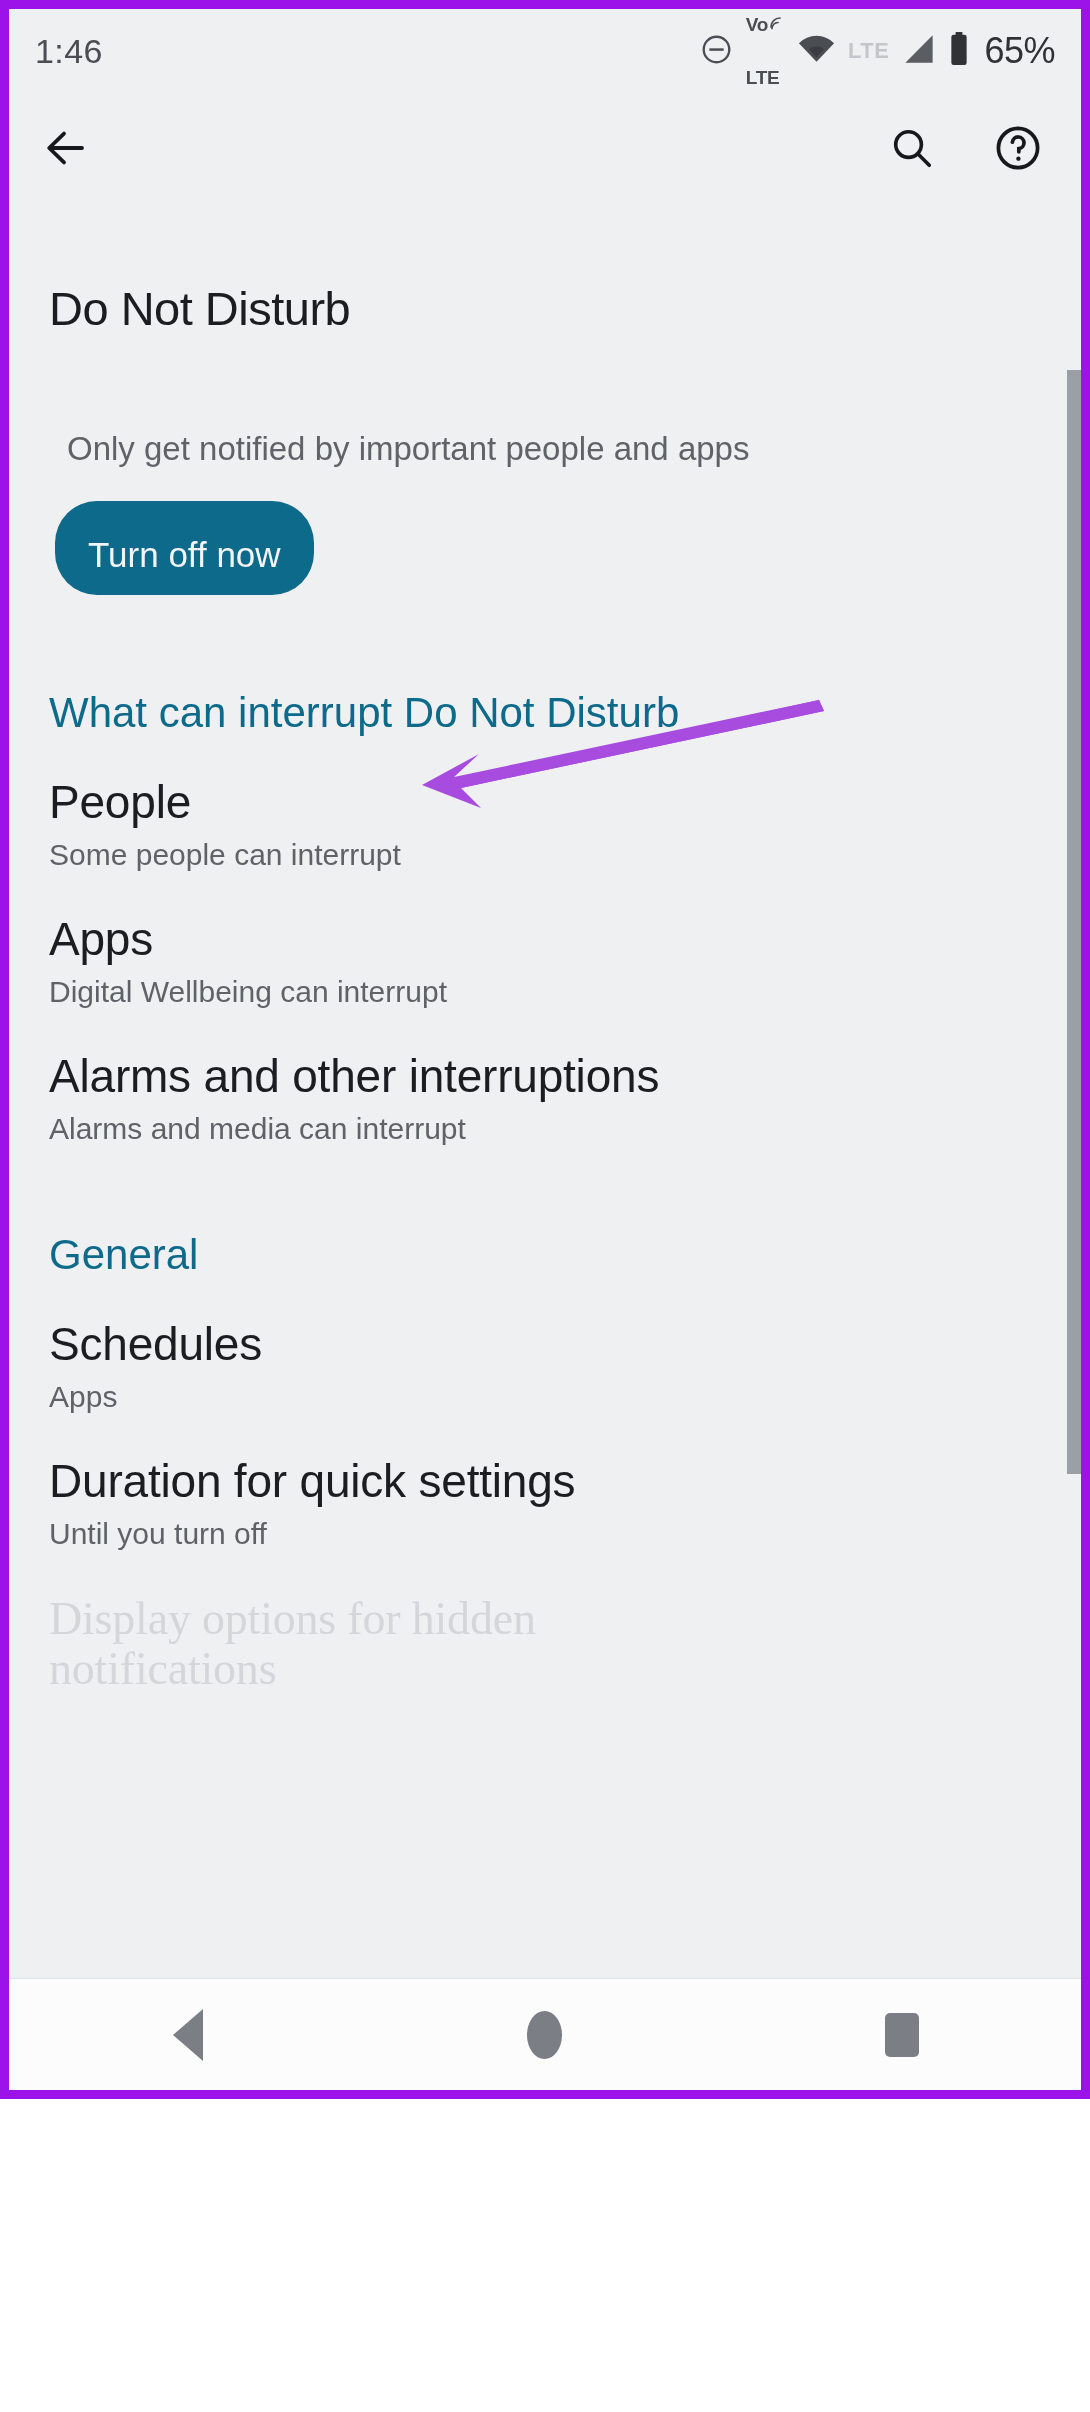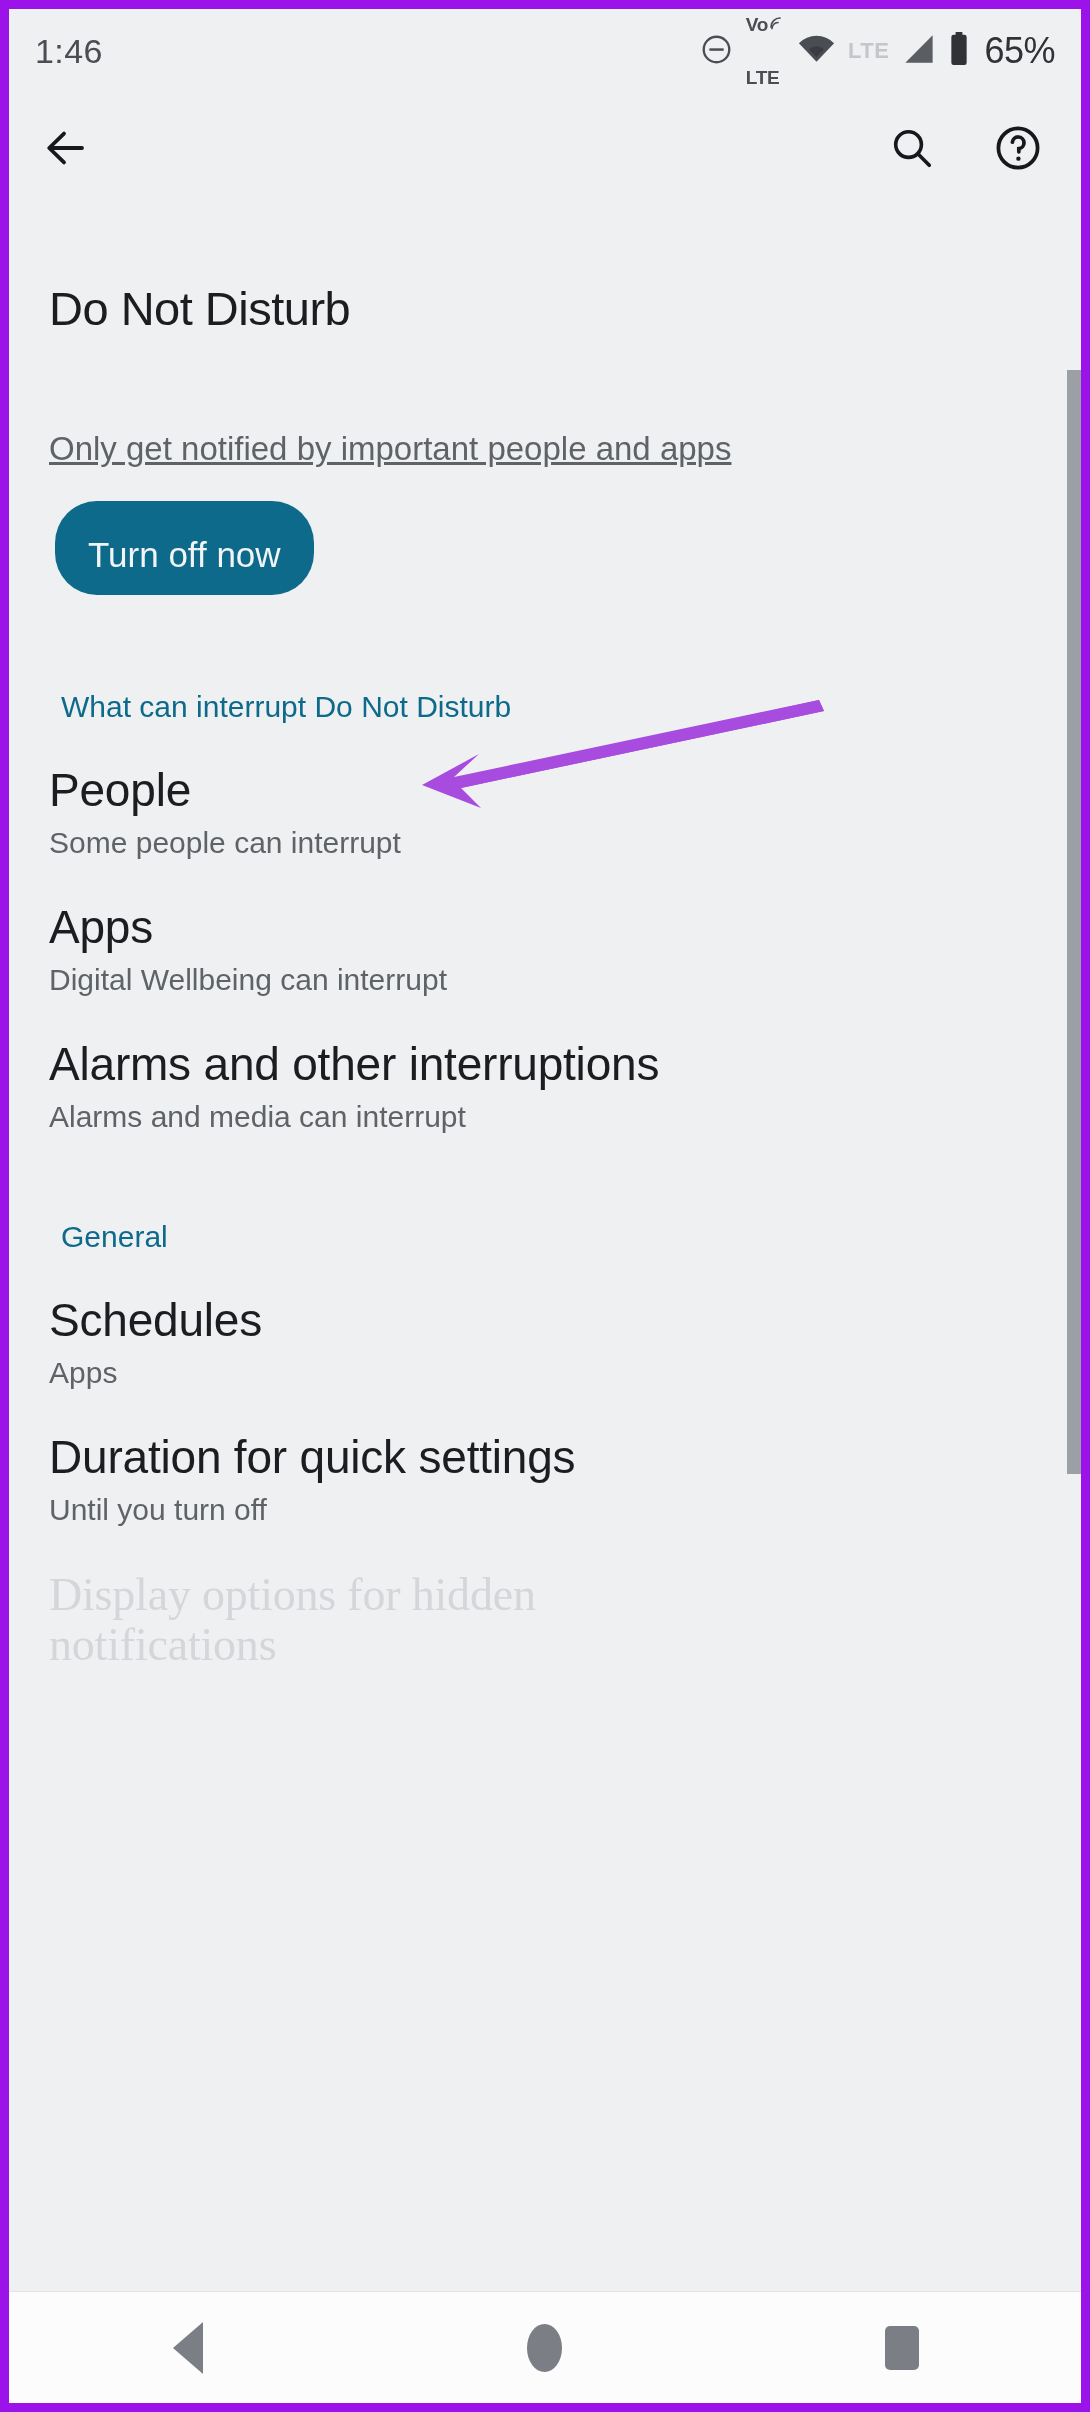--- a/index.html
+++ b/index.html
@@ -8,21 +8,21 @@
     background: #ffffff;
   }
   body {
     font-family: "Liberation Sans", sans-serif;
   }
 
   
   #phone {
     position: relative;
     width: 1090px;
-    height: 2412px;
+    height: 2099px;
     box-sizing: border-box;
     border: 9px solid #9b13e8;
     background: #eff0f2;
     overflow: hidden;
   }
 
   
   .statusbar {
     position: absolute;
     left: 0; right: 0; top: 0;
@@ -106,46 +106,45 @@
 
   .page-title {
     margin: 82px 0 0 40px;
     font-size: 47px;
     color: #1b1d20;
     letter-spacing: -0.5px;
     line-height: 1;
   }
 
   .page-subtitle {
-    margin: 100px 0 0 40px;
+    margin: 100px 0 0 58px;
     font-size: 33px;
     color: #5f6368;
     line-height: 1;
-    text-decoration: underline;
   }
 
   .turn-off-wrap {
     margin: 36px 0 0 46px;
   }
   .turn-off-btn {
     display: inline-block;
     background: #0d6a8a;
     color: #f2f4f6;
     font-size: 35px;
     padding: 36px 33px 23px 33px;
     border: none;
     border-radius: 42px;
     line-height: 1;
     cursor: pointer;
     font-family: "Liberation Sans", sans-serif;
   }
 
   .section-header {
-    margin: 97px 0 0 52px;
-    font-size: 30px;
+    margin: 97px 0 0 40px;
+    font-size: 42px;
     color: #0d6a8a;
     line-height: 1;
   }
   .section-header.general {
     margin-top: 89px;
   }
 
   .pref {
     margin: 44px 0 0 40px;
     cursor: pointer;

